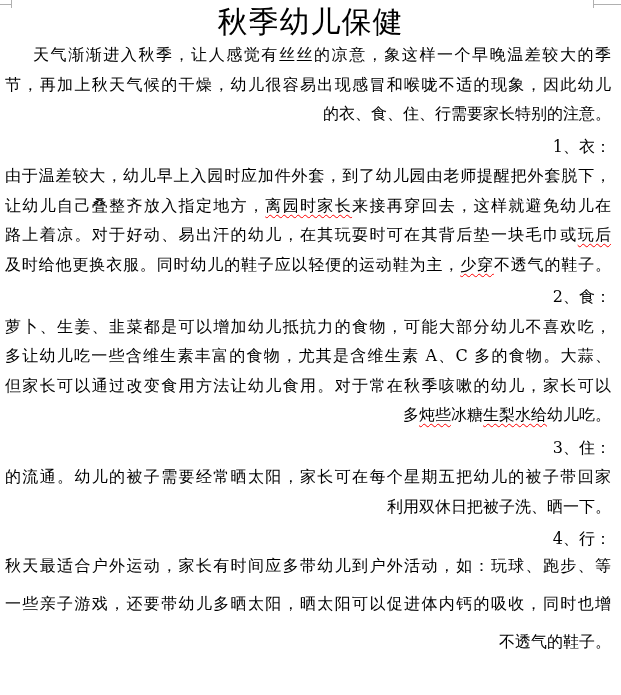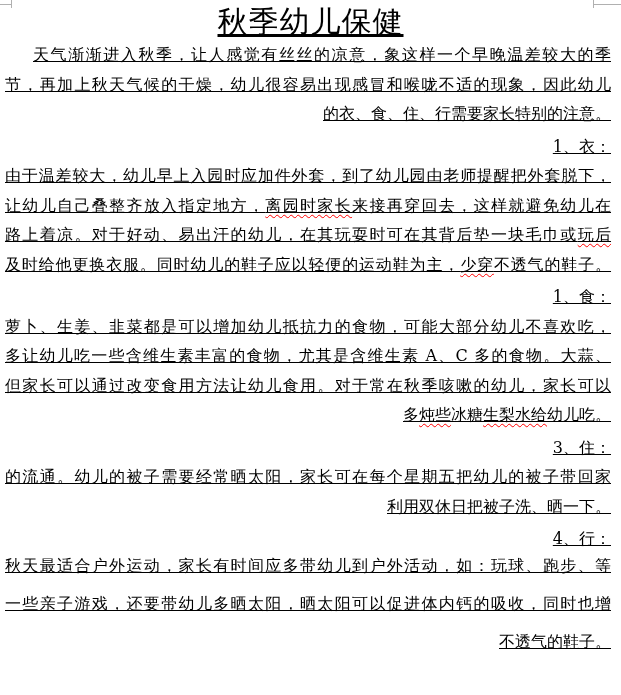--- a/index.html
+++ b/index.html
@@ -12,24 +12,24 @@
 
   
   .mark { position: absolute; background: var(--mark-color, #b0b0b0); }
   .tl-h { left: 0;   top: 4px; width: 12px; height: 1px; }
   .tl-v { left: 11px; top: 0;  width: 1px;  height: 8px; }
   .tr-h { left: 593px; top: 4px; width: 28px; height: 1px; }
   .tr-v { left: 593px; top: 0;  width: 1px;  height: 8px; }
 
   .title {
     margin: 0; padding-top: 3px; height: 37px; line-height: 37px;
-    font-size: 30px; font-weight: 400; text-align: center; letter-spacing: 1px; text-decoration: underline;
+    font-size: 30px; font-weight: 400; text-align: center; letter-spacing: 1px;
   }
 
-  .body { padding: 0 10px 0 5px; text-decoration: underline; }
+  .body { padding: 0 10px 0 5px; }
   .block { margin: 0; }
   .block.heading { margin-top: 3px; }
   .line {
     font-size: 16px; line-height: 29.5px;
     text-align: right;
   }
   .line.fill { text-align: justify; text-align-last: justify; }
   .line.indent { text-indent: 28px; }
   .block.wide { margin-top: -7px; }
   .block.wide .line { line-height: 38px; }
@@ -61,21 +61,21 @@
       <div class="block heading">
         <div class="line"><span class="">1、衣：</span></div>
       </div>
       <div class="block paragraph">
         <div class="line fill"><span class="">由于温差较大，幼儿早上入园时应加件外套，到了幼儿园由老师提醒把外套脱下，</span></div>
         <div class="line fill"><span class="">让幼儿自己叠整齐放入指定地方，</span><span class="sq">离园时家长</span><span class="">来接再穿回去，这样就避免幼儿在</span></div>
         <div class="line fill"><span class="">路上着凉。对于好动、易出汗的幼儿，在其玩耍时可在其背后垫一块毛巾或</span><span class="sq">玩后</span></div>
         <div class="line fill"><span class="">及时给他更换衣服。同时幼儿的鞋子应以轻便的运动鞋为主，</span><span class="sq">少穿</span><span class="">不透气的鞋子。</span></div>
       </div>
       <div class="block heading">
-        <div class="line"><span class="">1、食：</span></div>
+        <div class="line"><span class="">2、食：</span></div>
       </div>
       <div class="block paragraph">
         <div class="line fill"><span class="">萝卜、生姜、韭菜都是可以增加幼儿抵抗力的食物，可能大部分幼儿不喜欢吃，</span></div>
         <div class="line fill"><span class="">多让幼儿吃一些含维生素丰富的食物，尤其是含维生素 A、C 多的食物。大蒜、</span></div>
         <div class="line fill"><span class="">但家长可以通过改变食用方法让幼儿食用。对于常在秋季咳嗽的幼儿，家长可以</span></div>
         <div class="line"><span class="">多</span><span class="sq">炖些</span><span class="">冰糖</span><span class="sq">生梨水给</span><span class="">幼儿吃。</span></div>
       </div>
       <div class="block heading">
         <div class="line"><span class="">3、住：</span></div>
       </div>

